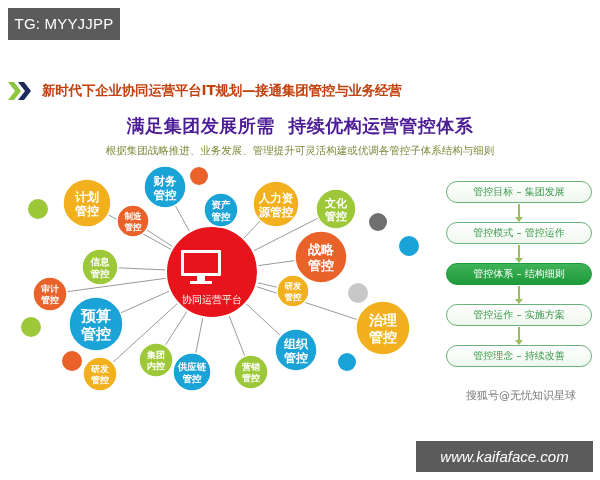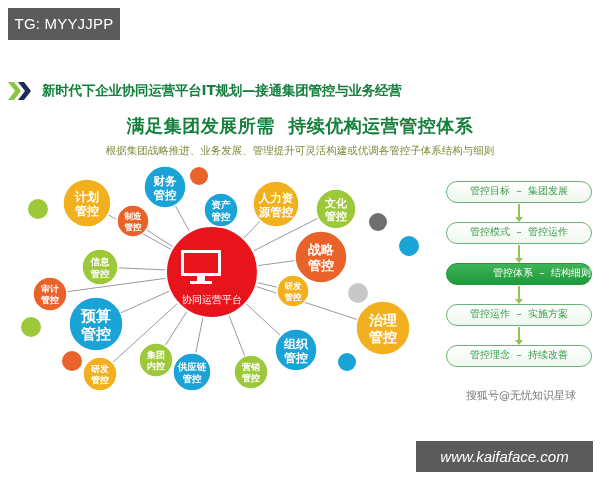--- a/index.html
+++ b/index.html
@@ -13,44 +13,44 @@
   }
   .tag-bottom {
     position: absolute; left: 416px; top: 441px; width: 177px; height: 31px;
     background: #5b5b5b; color: #ffffff; font-family: "Liberation Sans", sans-serif;
     font-size: 15px; line-height: 31px; text-align: center; font-style: italic;
   }
 
   .header { position: absolute; left: 8px; top: 80px; height: 22px; display: flex; align-items: center; }
   .chevrons { width: 26px; height: 20px; position: relative; }
   .header-title {
-    margin-left: 8px; font-size: 13.5px; font-weight: bold; color: #15803d; white-space: nowrap;
+    margin-left: 8px; font-size: 13.5px; font-weight: bold; color: #c2410c; white-space: nowrap;
     letter-spacing: -0.2px;
   }
 
   .headline {
     position: absolute; left: 0; width: 600px; top: 114px; text-align: center;
-    font-size: 18px; font-weight: bold; color: #15803d; letter-spacing: 0.5px; white-space: pre;
+    font-size: 18px; font-weight: bold; color: #4c1d95; letter-spacing: 0.5px; white-space: pre;
   }
   .subline {
     position: absolute; left: 0; width: 600px; top: 144px; text-align: center;
     font-size: 10.5px; color: #7d8a3a; white-space: nowrap;
   }
 
   svg.diagram { position: absolute; left: 0; top: 0; }
   .node-text { font-family: "DejaVu Sans", sans-serif; font-weight: bold; fill: #ffffff; text-anchor: middle; }
 
   .flow { position: absolute; left: 446px; top: 0; width: 146px; }
   .flow-item {
     position: absolute; left: 0; width: 146px; height: 22px; border-radius: 12px;
     border: 1.2px solid #6bb27a; background: linear-gradient(#ffffff, #eef7ee);
-    color: #3d9a4b; font-size: 10px; text-align: center; line-height: 20px; white-space: nowrap; font-family: Liberation Mono, monospace;
+    color: #3d9a4b; font-size: 10px; text-align: center; line-height: 20px; white-space: nowrap;
   }
   .flow-item.active {
-    background: linear-gradient(#3fb357, #1d9a3a); border-color: #1d9a3a; color: #ffffff; text-align: right;
+    background: linear-gradient(#3fb357, #1d9a3a); border-color: #1d9a3a; color: #ffffff;
   }
   .flow-arrow { position: absolute; left: 72px; width: 2px; background: #9bbf5a; }
   .flow-arrow::after {
     content: ""; position: absolute; left: -3px; bottom: -2px;
     border-left: 4px solid transparent; border-right: 4px solid transparent; border-top: 5px solid #9bbf5a;
   }
 
   .watermark {
     position: absolute; left: 466px; top: 388px; font-size: 11px; color: #7a7a7a; white-space: nowrap;
   }

